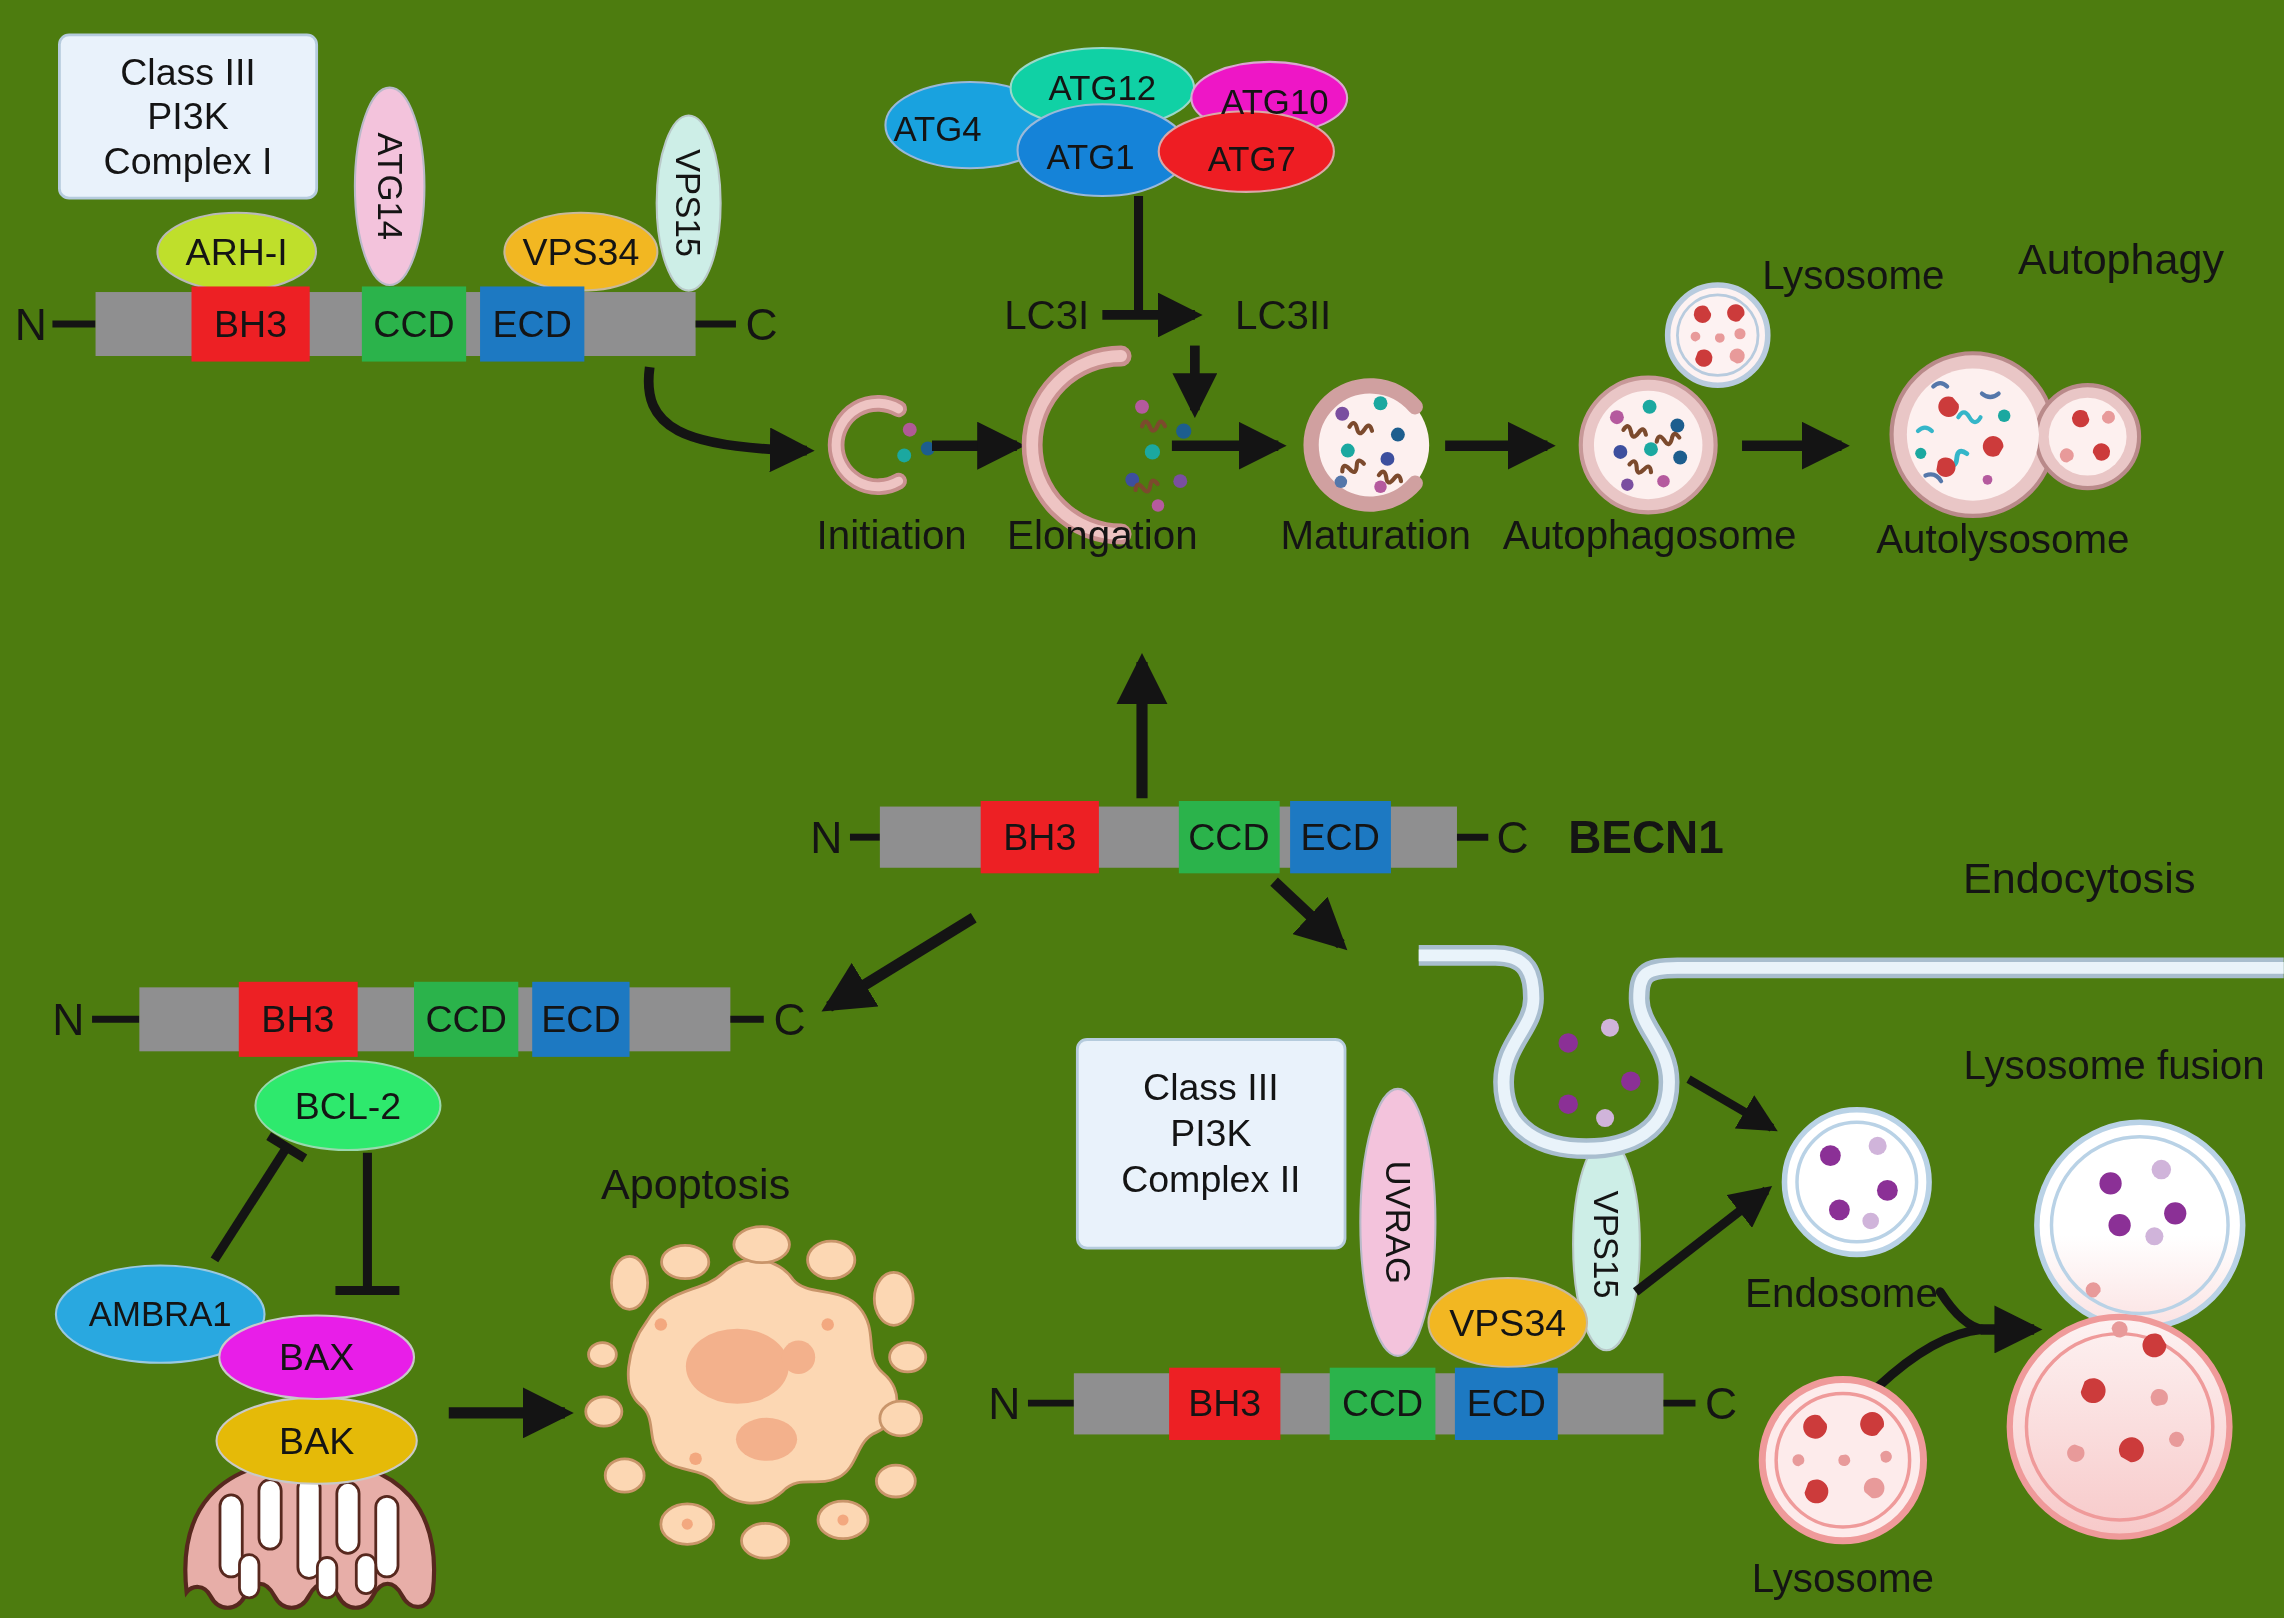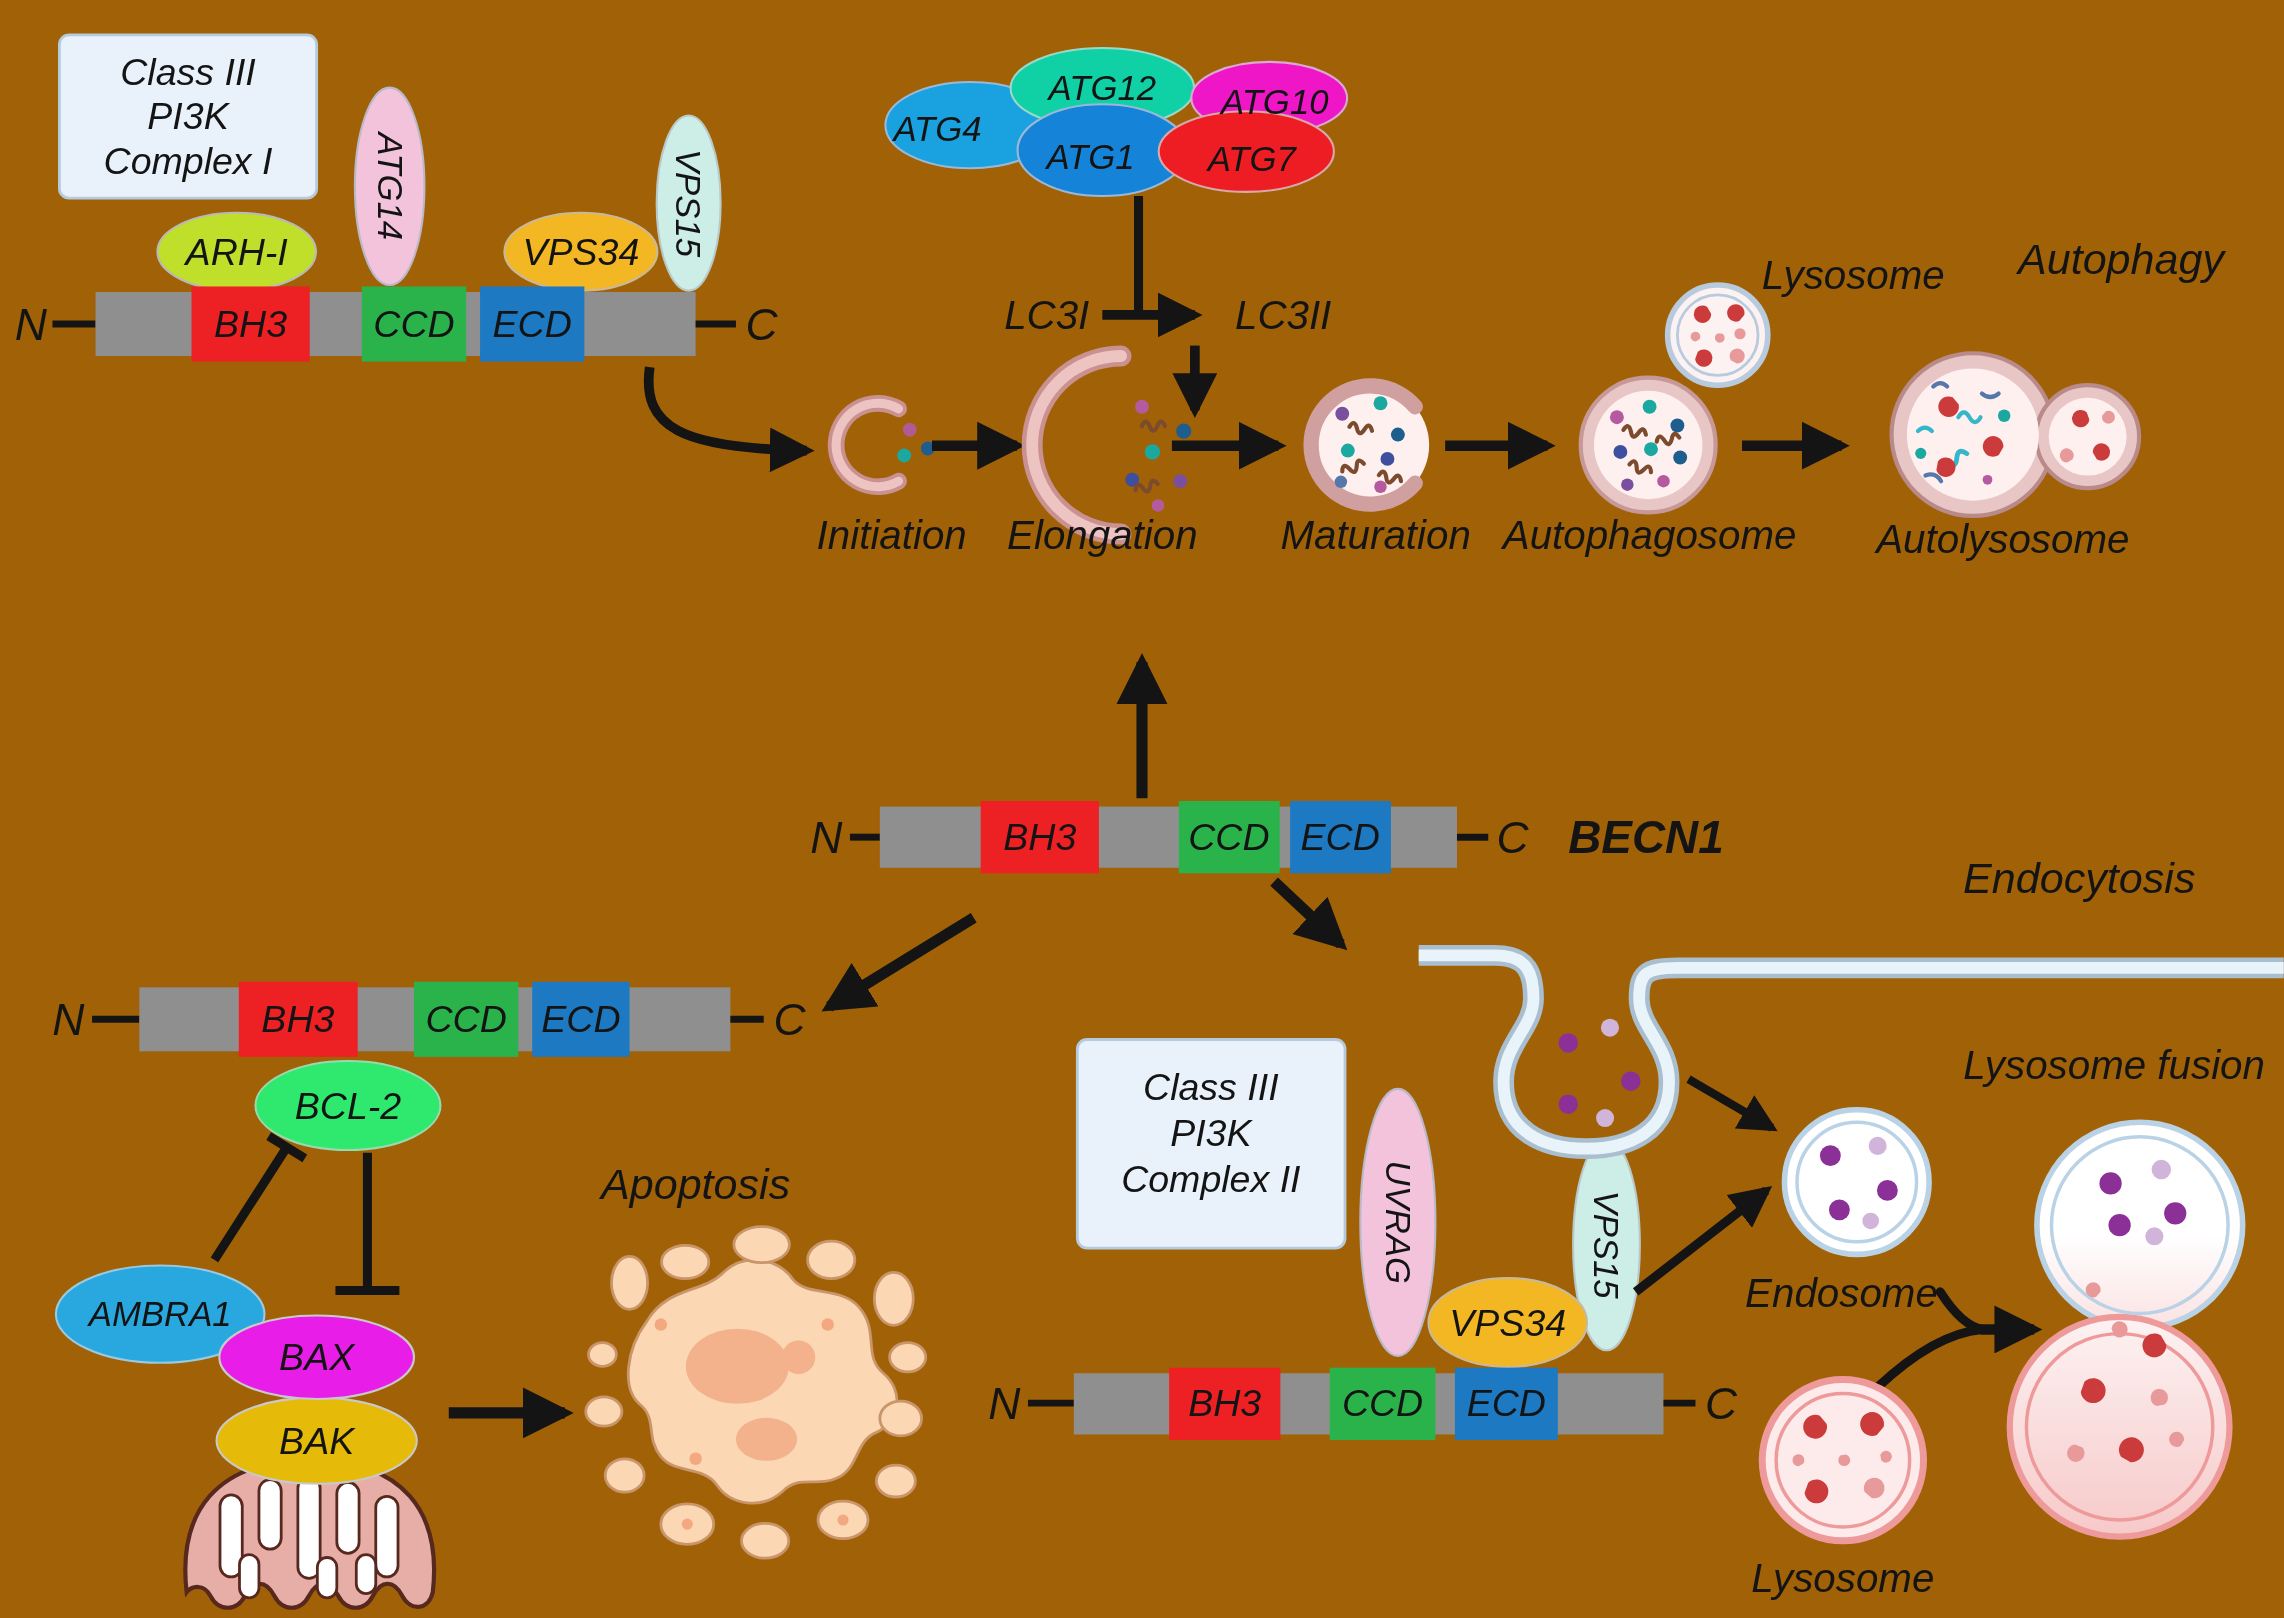--- a/index.html
+++ b/index.html
@@ -1,16 +1,16 @@
 <!DOCTYPE html>
 <html style="font-size:11px"><head>
 <meta charset="utf-8">
 <style>
   html,body{margin:0;padding:0;background:#ffffff;}
-  .stage{position:relative;width:2284px;height:1618px;background:#a16207;overflow:hidden;font-style:italic;}
+  .stage{position:relative;width:2284px;height:1618px;background:#4d7c0f;overflow:hidden;}
   svg{display:block;width:2284px;height:1618px;}
   text{font-family:"Liberation Sans","DejaVu Sans",sans-serif;fill:#141414;}
   .lbl{font-size:58px;}
   .big{font-size:62px;}
   .nc{font-size:64px;}
   .dom{font-size:54px;}
   .oval{font-size:54px;}
   .ovalv{font-size:50px;}
   .boxt{font-size:54px;}
   .atgt{font-size:50px;}

